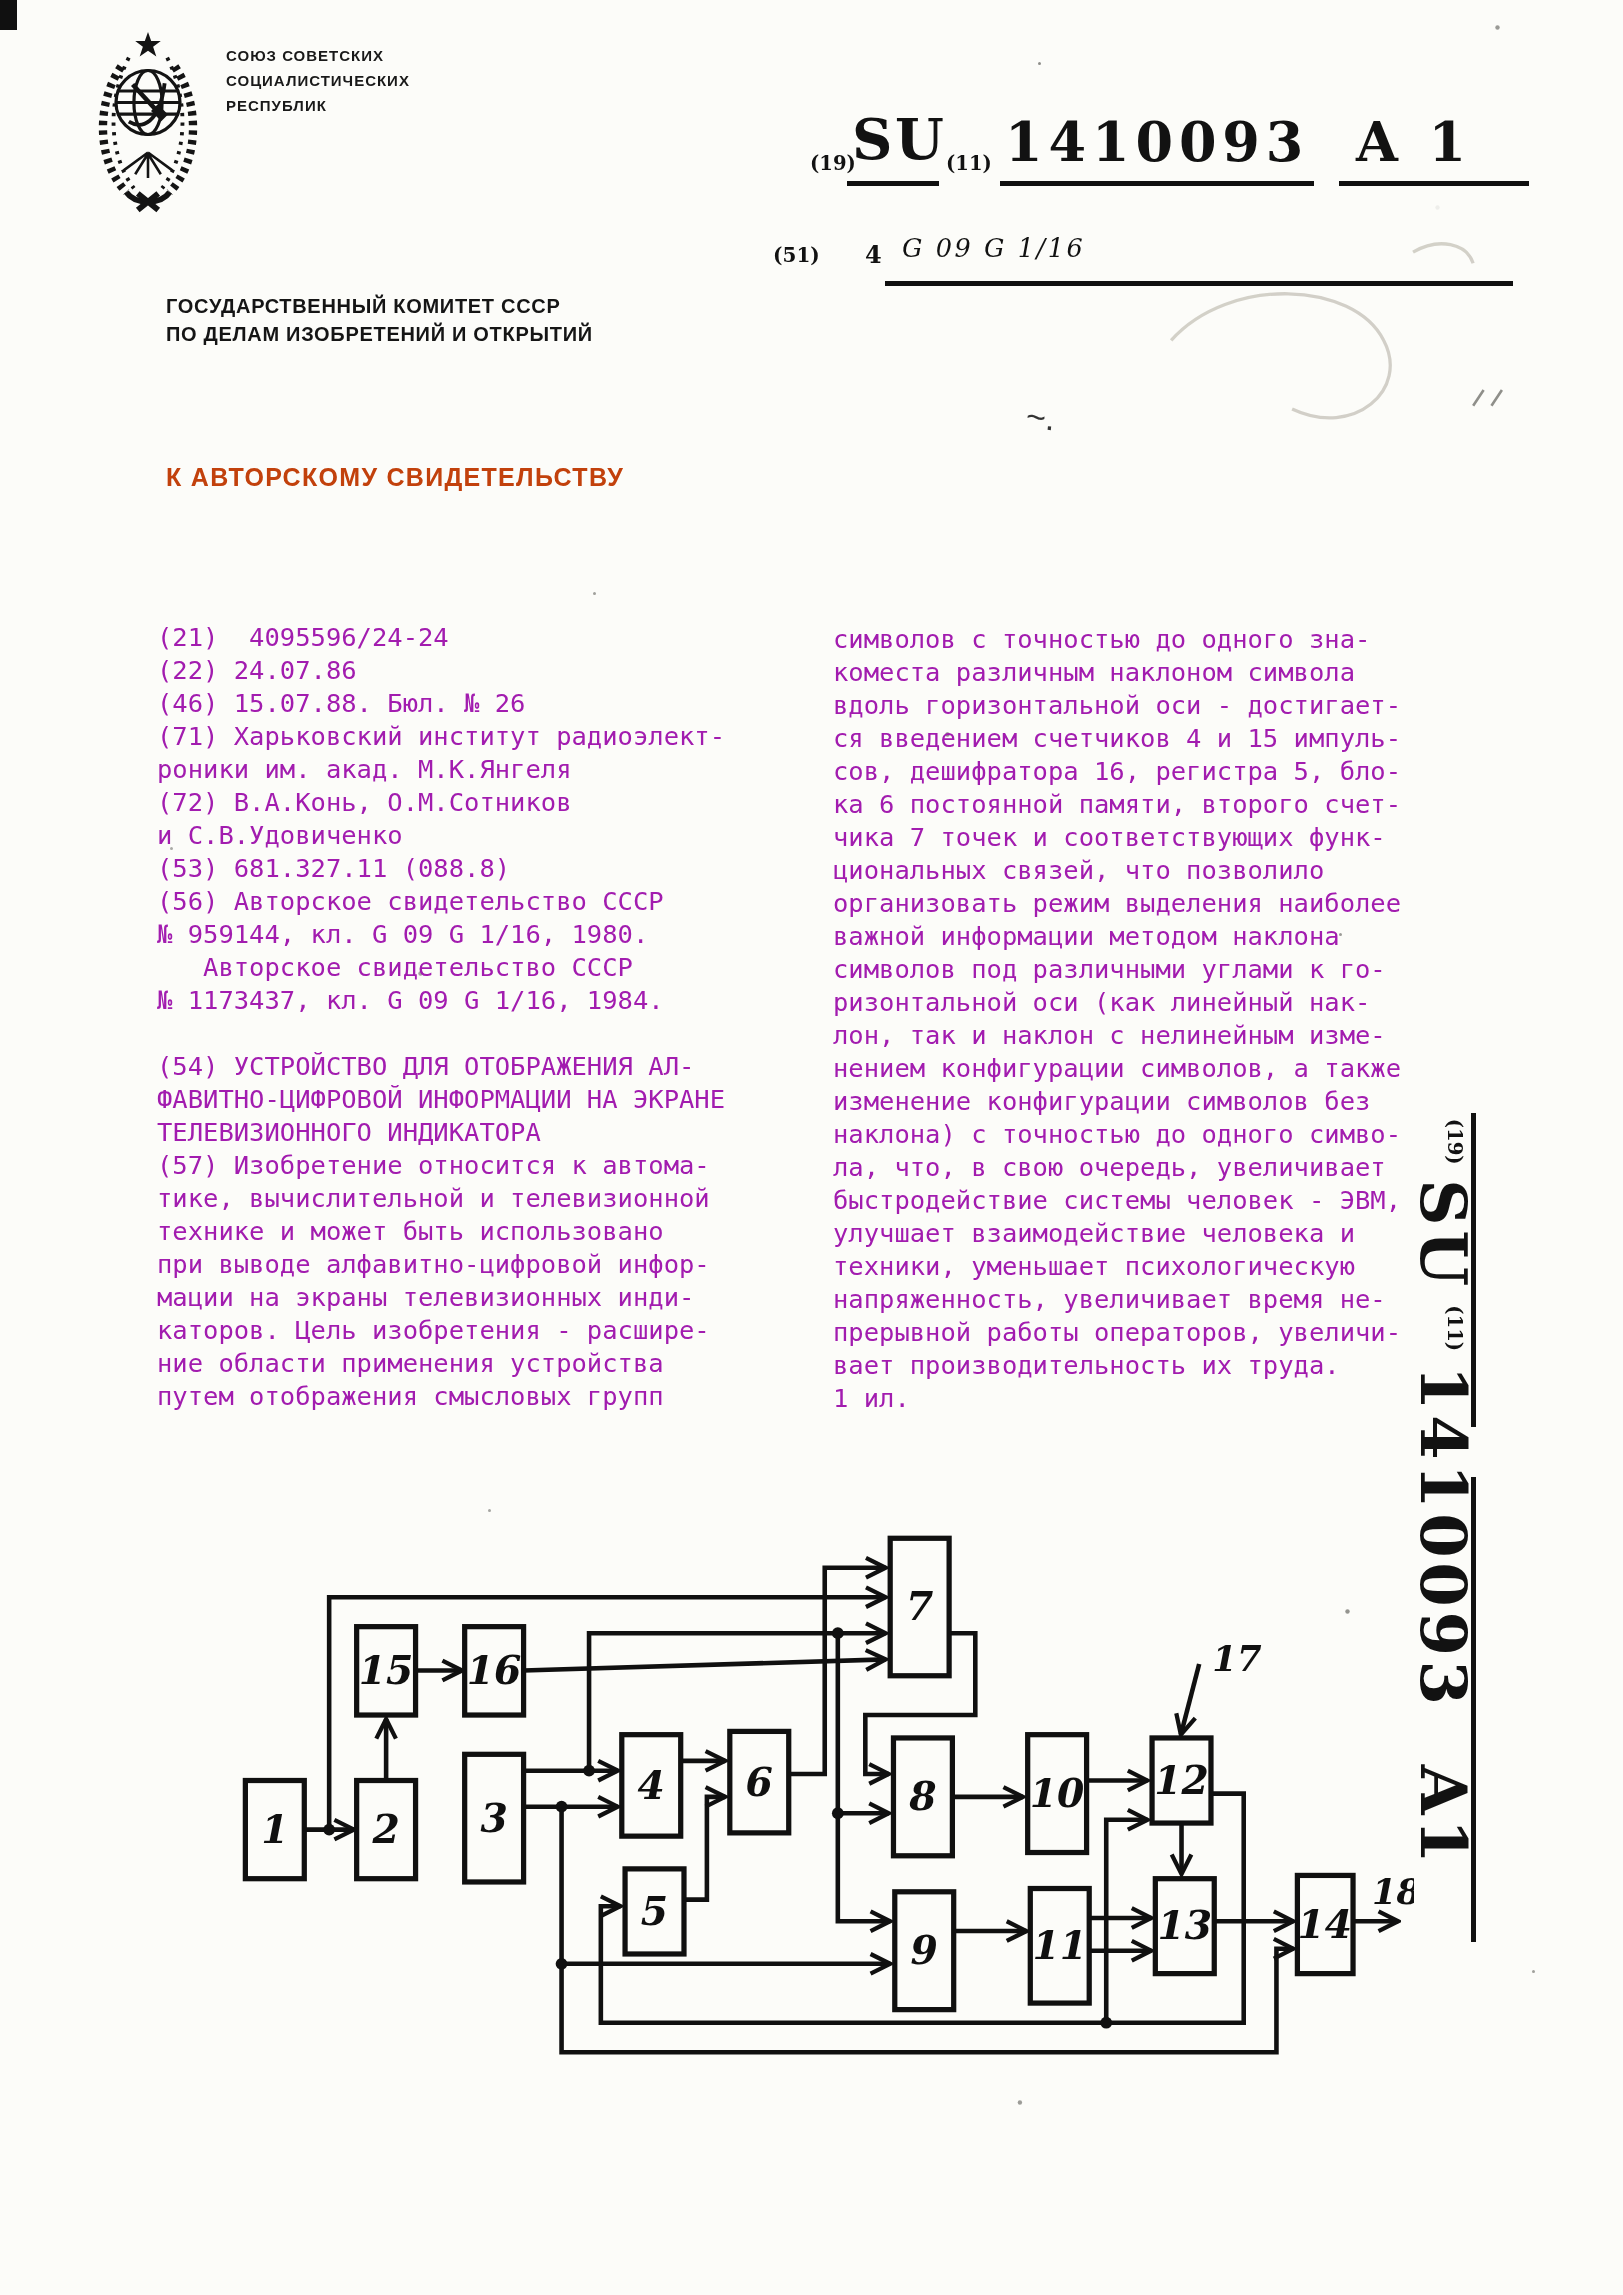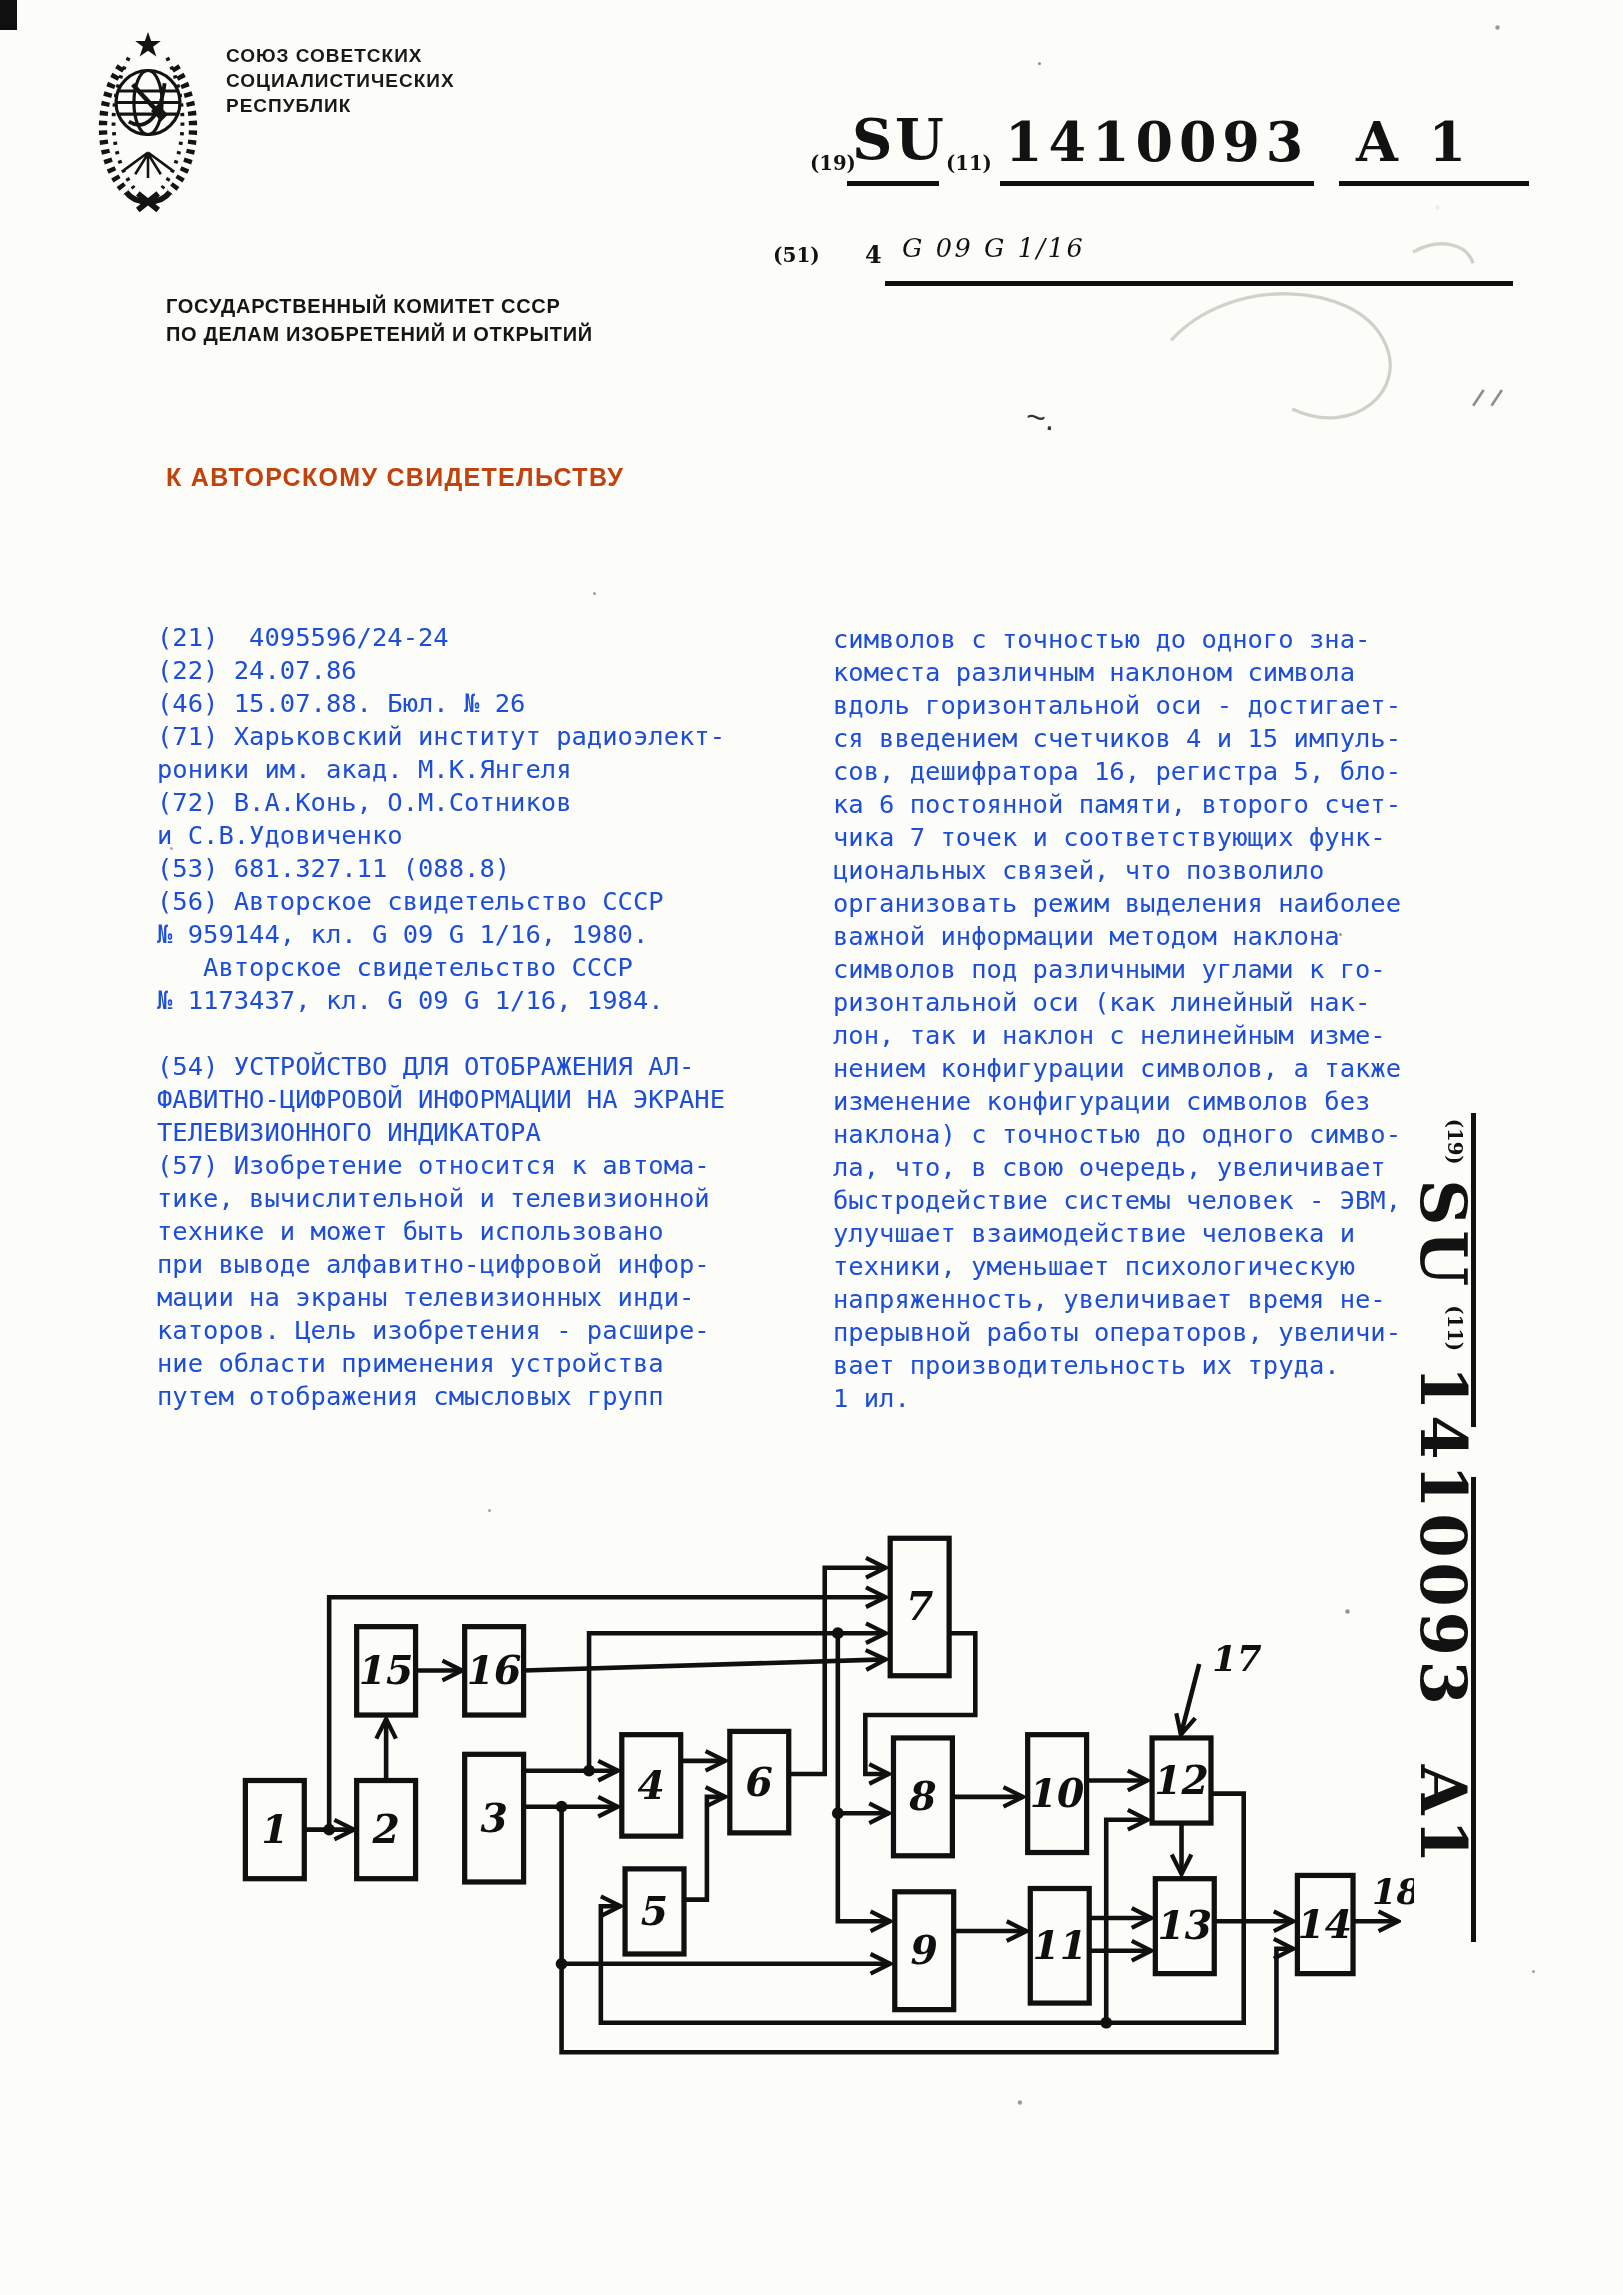--- a/index.html
+++ b/index.html
@@ -1,38 +1,38 @@
 <!DOCTYPE html>
 <html style="font-size:10.5px"><head>
 <meta charset="utf-8">
 <style>
   html,body{margin:0;padding:0;background:#e8e8e4;}
   .page{position:relative;width:1623px;height:2295px;background:#fcfcf9;overflow:hidden;
         font-family:"Liberation Sans",sans-serif;color:#121212;}
   .abs{position:absolute;}
   
   .corner-mark{position:absolute;left:0;top:0;width:17px;height:30px;background:#101010;}
-  .country{position:absolute;left:226px;top:43px;font-weight:bold;font-size:19px;
+  .country{position:absolute;left:226px;top:43px;font-weight:bold;font-size:15px;
            line-height:25px;letter-spacing:1px;color:#191919;}
   .code-sm{font-family:"DejaVu Serif",serif;font-weight:bold;font-size:19.6px;}
   .su-big{font-family:"DejaVu Serif",serif;font-weight:bold;font-size:56px;letter-spacing:2.6px;}
   .num-big{font-family:"DejaVu Serif",serif;font-weight:bold;font-size:54px;letter-spacing:5.9px;}
   .rule{position:absolute;background:#101010;}
   .ipc-sm{font-family:"DejaVu Serif",serif;font-weight:bold;font-size:20px;}
   .ipc-cls{font-family:"DejaVu Serif",serif;font-size:25.5px;letter-spacing:2.6px;font-style:italic;}
   .committee{position:absolute;left:166px;top:292px;font-weight:bold;font-size:20px;
              line-height:28px;letter-spacing:0.7px;color:#151515;}
   .title-main{position:absolute;left:162px;top:365px;font-weight:bold;font-size:45px;
               letter-spacing:2px;color:#101010;}
   .title-sub{position:absolute;left:166px;top:463px;font-weight:bold;font-size:25px;
              letter-spacing:1.3px;color:#c2410c;}
   .tilde-mark{position:absolute;left:1026px;top:398px;font-size:34px;color:#333;transform:rotate(6deg);}
   
   .col{position:absolute;width:655px;font-family:"DejaVu Sans Mono",monospace;
-       font-size:25.5px;line-height:33px;white-space:pre;color:#1d4ed8;}
+       font-size:25.5px;line-height:33px;white-space:pre;color:#a21caf;}
   .col-left{left:157px;top:621px;}
   .col-right{left:833px;top:623px;}
   
   .sb-rule{position:absolute;left:1471px;width:4.6px;background:#111;}
   .sidebar{position:absolute;left:1481px;top:1107px;width:131px;height:851px;}
   .rot{transform:rotate(90deg);transform-origin:0 0;white-space:nowrap;display:inline-block;}
   .sb-small{font-family:"DejaVu Serif",serif;font-weight:bold;font-size:19.6px;margin:0 11.8px;
             display:inline-block;vertical-align:27.5px;}
   .sb-big{font-family:"DejaVu Serif",serif;font-weight:bold;font-size:64px;letter-spacing:4.6px;
           display:inline-block;}

